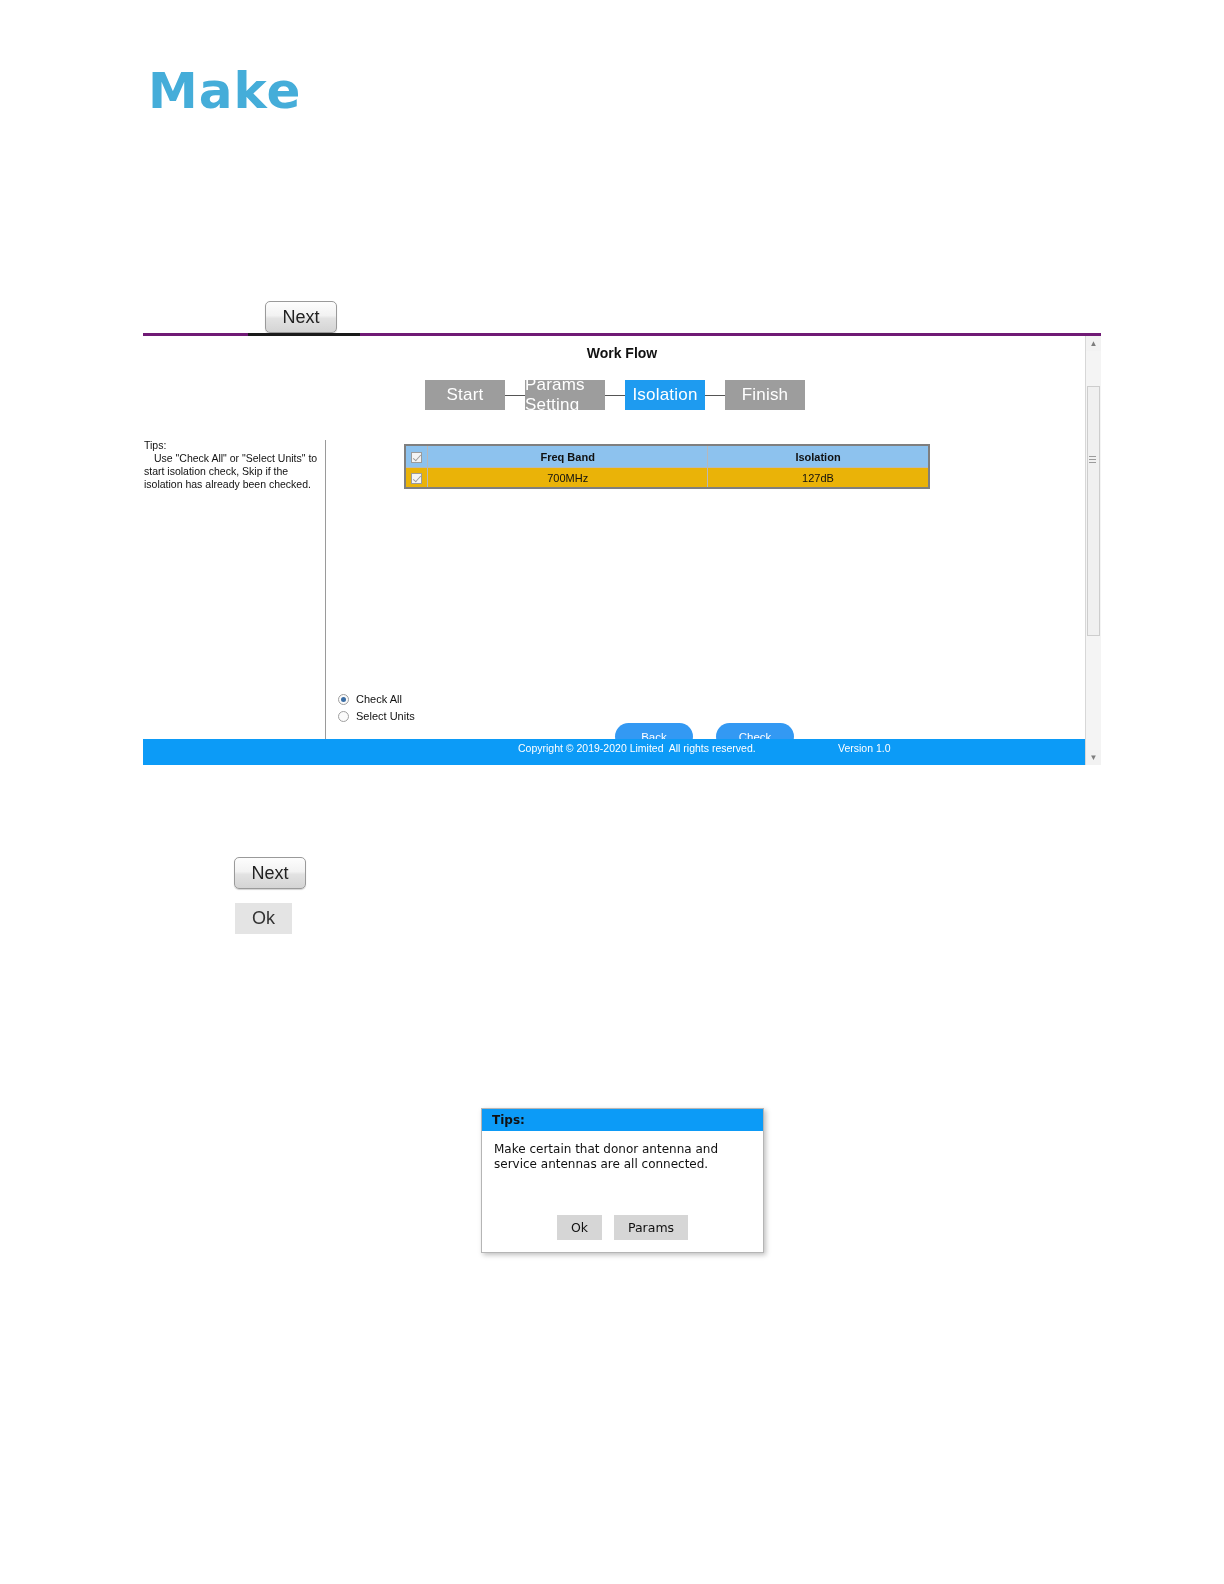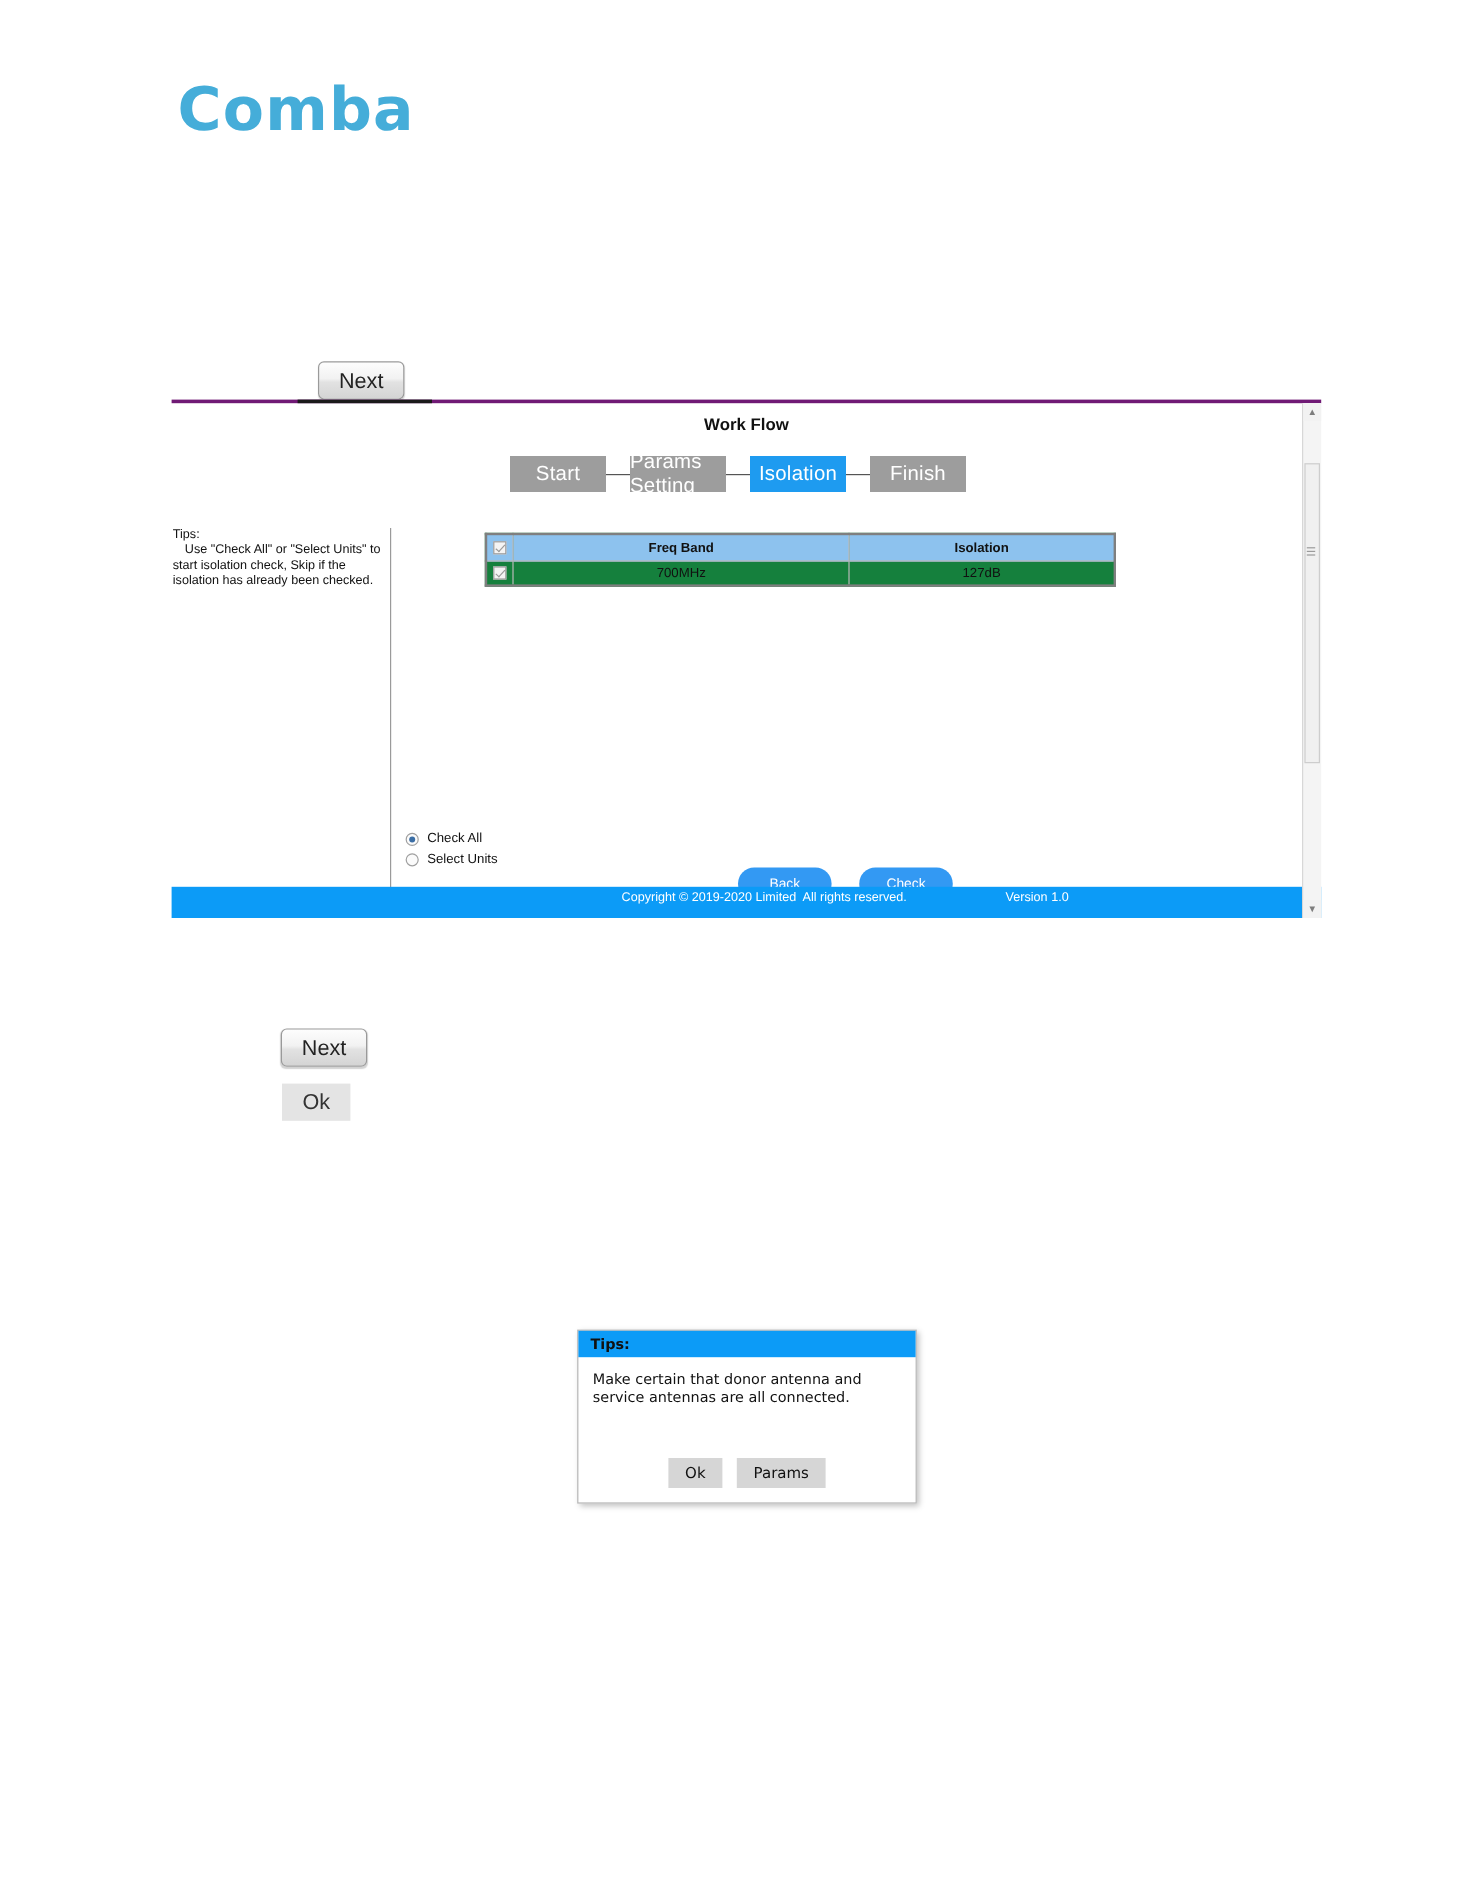--- a/index.html
+++ b/index.html
@@ -133,21 +133,21 @@
   }
 
   
   .data-table {
     position: absolute;
     left: 261px;
     top: 108px;
     width: 526px;
     border: 2px solid #7f7f7f;
     border-collapse: collapse;
-    background: #15803d;
+    background: #eab308;
     font-size: 11px;
   }
   .data-table th, .data-table td {
     border: 1px solid #b8b8b8;
     padding: 0;
     height: 19px;
     text-align: center;
     color: #111;
     font-weight: normal;
   }
@@ -343,21 +343,21 @@
     color: #111;
     font-size: 12.5px;
     padding: 5px 14px;
     border: none;
     font-family: "DejaVu Sans", sans-serif;
   }
 </style>
 </head>
 <body>
 
-<div class="logo">Comba</div>
+<div class="logo">Make</div>
 
 <div class="win-btn" id="next-btn-1">Next</div>
 
 <div class="webui">
 
   <div class="workflow-title">Work Flow</div>
 
   <div class="stepper">
     <div class="step">Start</div>
     <div class="step-line"></div>

